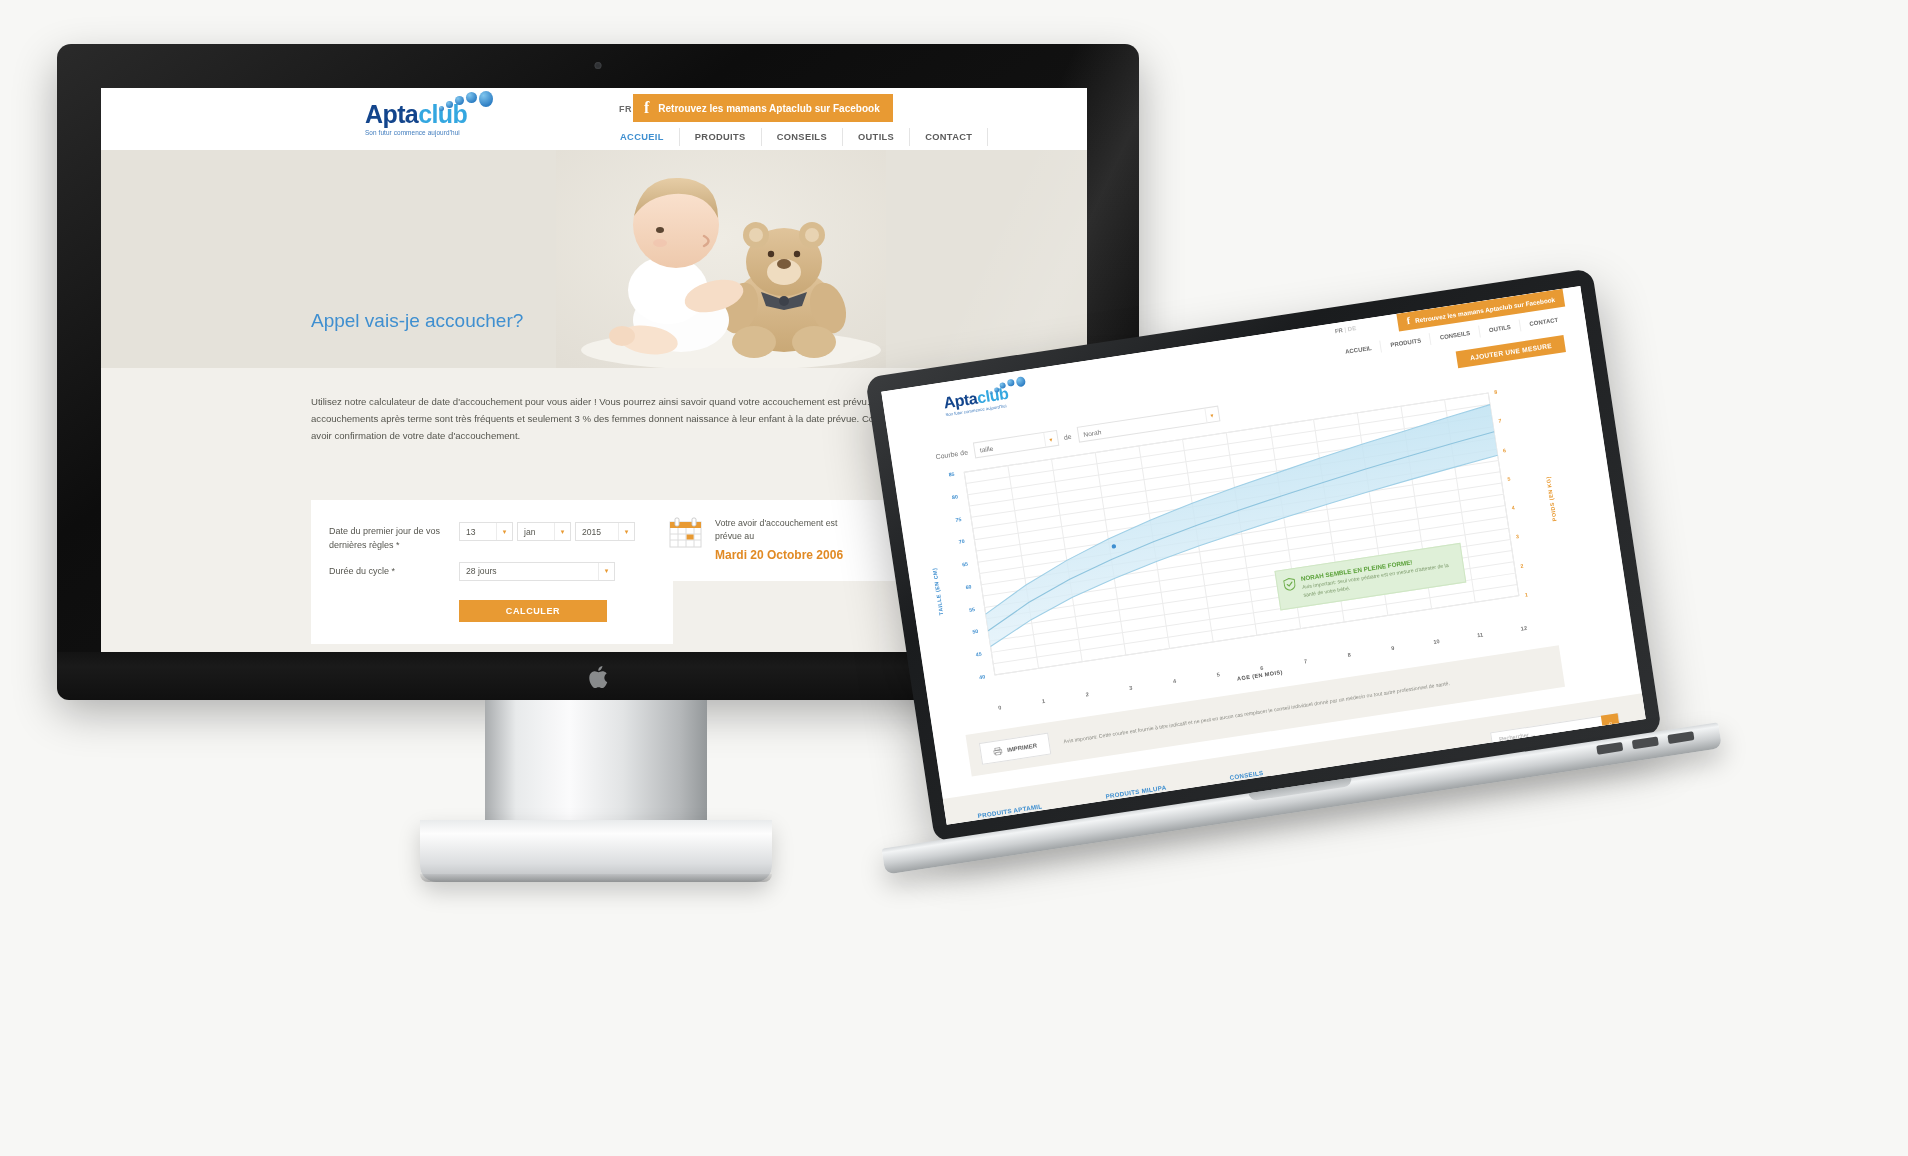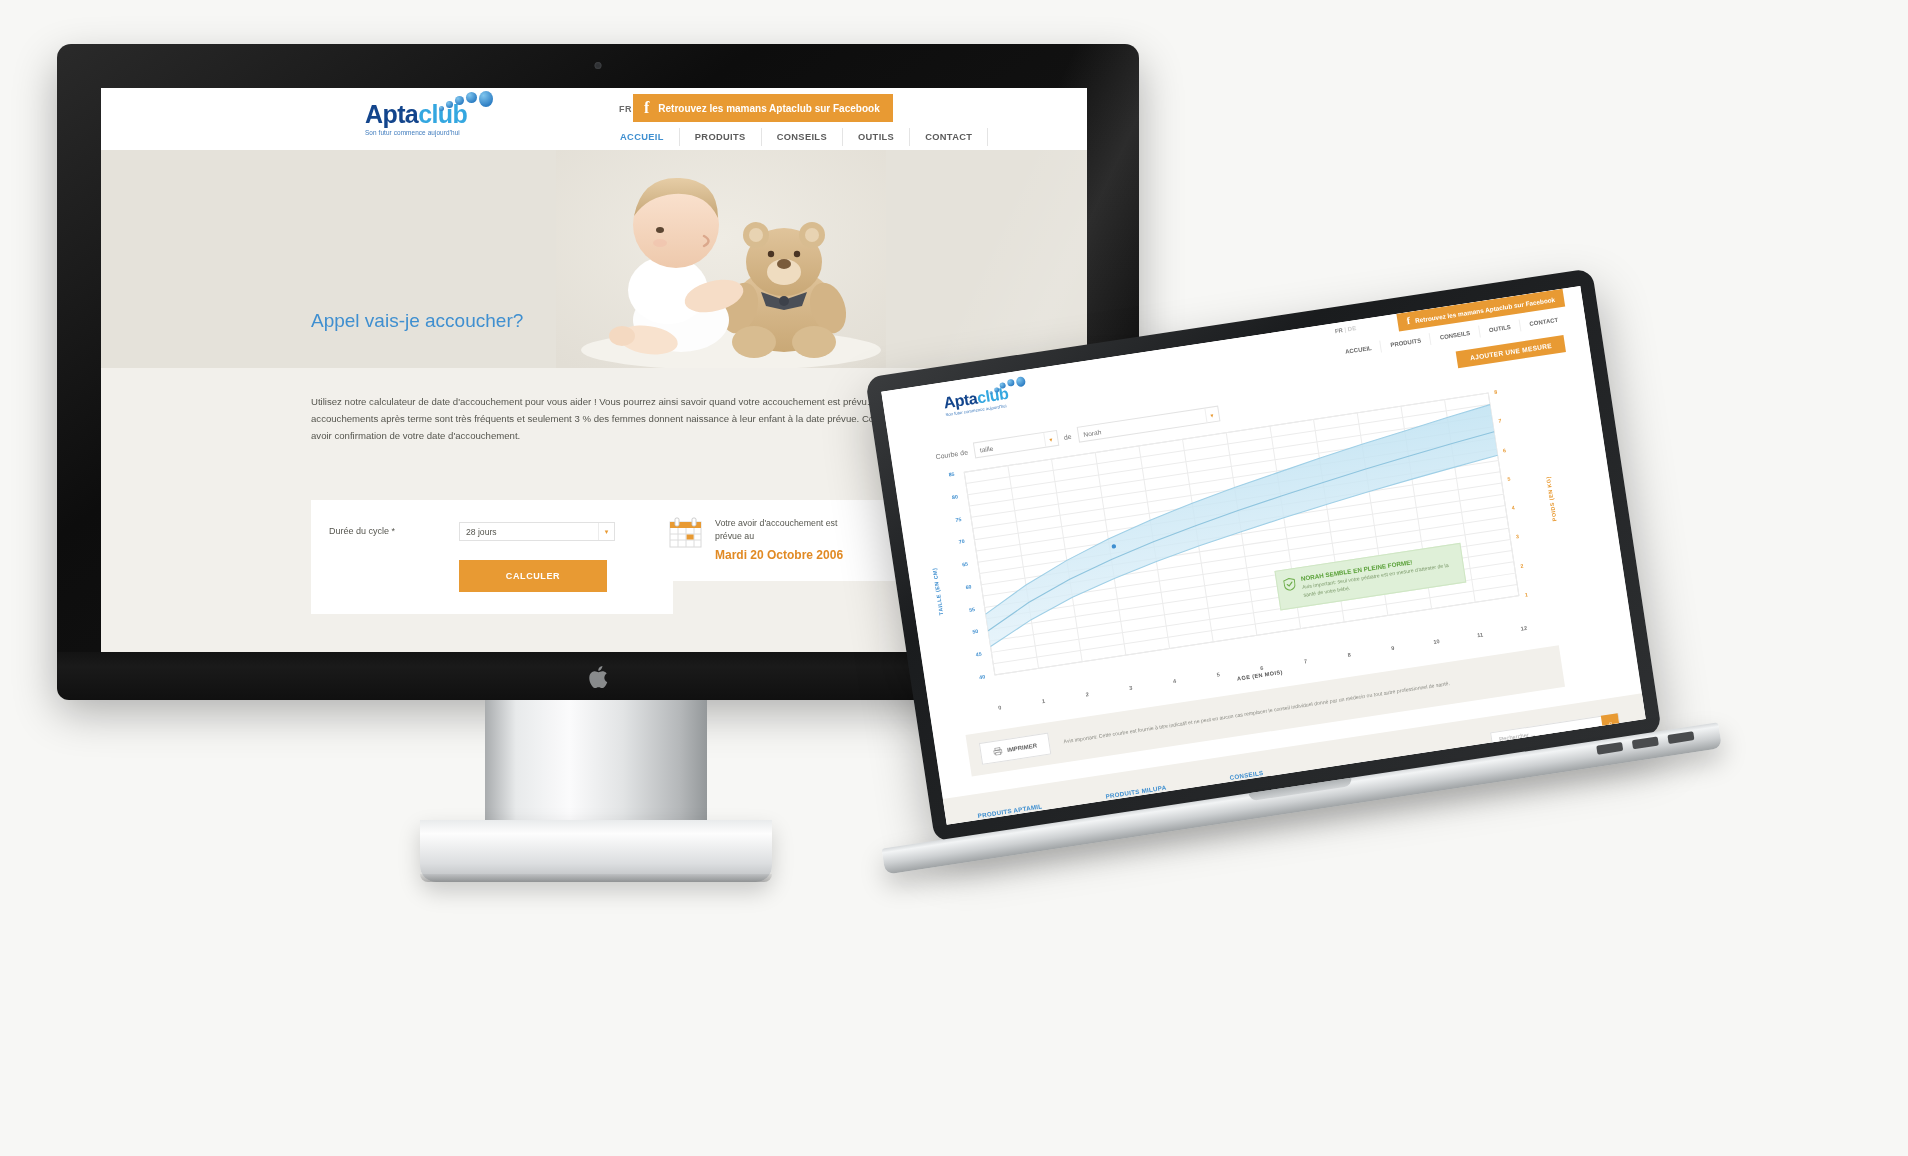--- a/index.html
+++ b/index.html
@@ -73,21 +73,21 @@
   .c-p{font-size:9.6px;line-height:1.75;color:#56564f;margin:0;}
   .calcbox{position:absolute;left:210px;top:132px;width:322px;background:#fff;padding:22px 22px 22px 18px;}
   .row{display:flex;align-items:flex-start;margin-bottom:9px;}
   .lbl{width:130px;font-size:9px;color:#56564f;line-height:1.55;padding-top:3px;}
   .sel{border:1px solid #e1e1e1;background:#fff;height:17px;display:flex;align-items:center;
     font-size:8.6px;color:#56564f;padding-left:6px;margin-right:4px;position:relative;}
   .sel .car{position:absolute;right:0;top:0;bottom:0;width:15px;border-left:1px solid #ececec;
     display:flex;align-items:center;justify-content:center;color:#e89a33;font-size:7px;}
   .sel.d{width:46px;}.sel.m{width:46px;}.sel.y{width:52px;}
   .sel.cyc{width:148px;margin-right:0;}
-  .btn-calc{margin-left:130px;margin-top:10px;width:148px;height:32px;background:#e89a33;color:#fff;
+  .btn-calc{margin-left:130px;margin-top:10px;width:148px;height:22px;background:#e89a33;color:#fff;
     border:none;font-size:9px;font-weight:bold;letter-spacing:.6px;cursor:pointer;}
   .resbox{position:absolute;left:552px;top:132px;width:230px;background:#fff;padding:17px 16px;display:flex;gap:13px;align-items:flex-start;}
   .cal-ico{width:33px;height:31px;flex:none;position:relative;}
   .res-txt{font-size:8.8px;color:#56564f;line-height:1.5;}
   .res-date{color:#e18a24;font-weight:bold;font-size:12px;margin-top:3px;}
 
   
   .mb{position:absolute;left:865px;top:378px;width:1000px;height:520px;
       transform:rotate(-8.6deg);transform-origin:0 0;}
   .mb-lid{position:relative;width:735px;height:470px;border-radius:16px;
@@ -262,20 +262,37 @@
             <div class="hero-title">Appel vais-je accoucher?</div>
           </div>
 
           <div class="content">
             <div class="c-inner">
               <p class="c-p">Utilisez notre calculateur de date d'accouchement pour vous aider ! Vous pourrez ainsi savoir quand votre accouchement est prévu. Attention cependant, les accouchements après terme sont très fréquents et seulement 3 % des femmes donnent naissance à leur enfant à la date prévue. Consultez votre médecin pour avoir confirmation de votre date d'accouchement.</p>
             </div>
 
             <div class="calcbox">
               <div class="row">
+                <div class="lbl">Date du premier jour de vos dernières règles *</div>
+                <div style="display:flex;">
+                  <div class="sel d">
+                    <span>13</span>
+                    <span class="car">▾</span>
+                  </div>
+                  <div class="sel m">
+                    <span>jan</span>
+                    <span class="car">▾</span>
+                  </div>
+                  <div class="sel y">
+                    <span>2015</span>
+                    <span class="car">▾</span>
+                  </div>
+                </div>
+              </div>
+              <div class="row">
                 <div class="lbl">Durée du cycle *</div>
                 <div class="sel cyc">
                   <span>28 jours</span>
                   <span class="car">▾</span>
                 </div>
               </div>
               <button class="btn-calc">CALCULER</button>
             </div>
 
             <div class="resbox">

